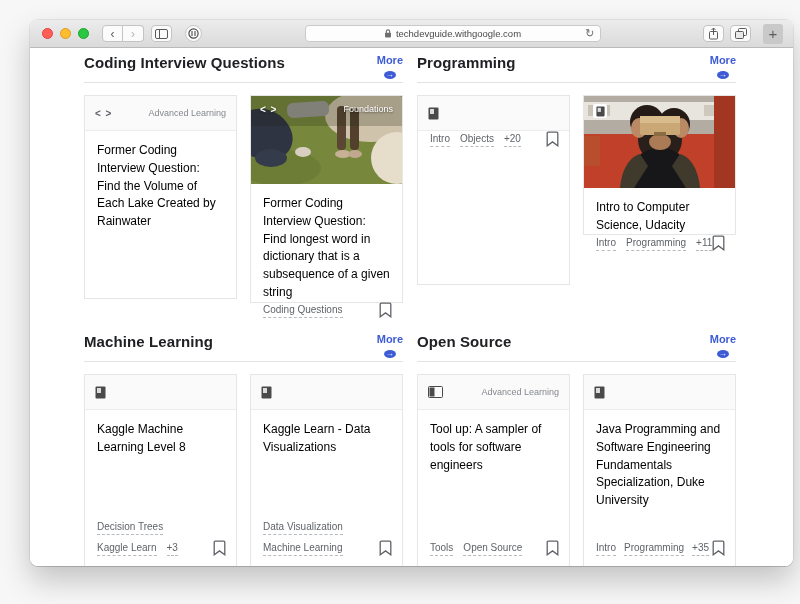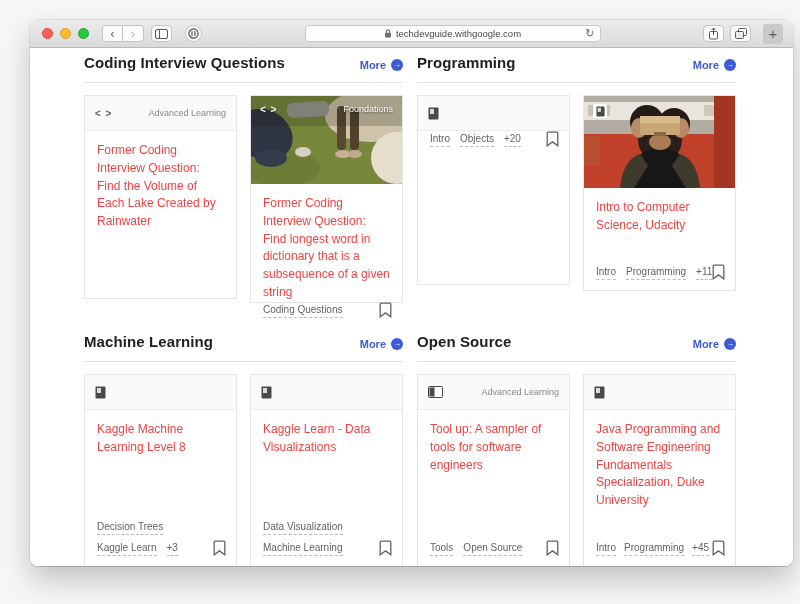--- a/index.html
+++ b/index.html
@@ -45,42 +45,42 @@
   .rightbtns{display:flex;gap:6px;align-items:center;}
   .pluschip{
     width:20px;height:20px;background:#c9c9c9;border-radius:3px;color:#5d5d5d;
     display:flex;align-items:center;justify-content:center;font-size:15px;margin-left:6px;
   }
   
   .content{height:519px;background:#fff;padding:6px 57px 0 54px;box-sizing:border-box;}
   .grid{display:grid;grid-template-columns:319px 319px;column-gap:14px;row-gap:30px;align-items:start;}
   .sec-head{display:flex;justify-content:space-between;height:22px;}
   .sec-title{font-size:15px;font-weight:600;color:#202124;letter-spacing:.1px;}
-  .more{display:flex;align-items:center;gap:5px;font-size:11px;font-weight:600;color:#3d5bd5;cursor:pointer;}
+  .more{display:flex;align-items:center;gap:5px;font-size:11px;font-weight:600;color:#3d5bd5;cursor:pointer;flex-direction:column;}
   .more-circle{width:12px;height:12px;border-radius:50%;background:#3d5bd5;color:#fff;
     display:flex;align-items:center;justify-content:center;font-size:8px;line-height:1;}
   .sec-hr{border:none;border-top:1px solid #e3e3e3;margin:6px 0 12px;}
   .cards{display:flex;gap:13px;align-items:flex-start;}
   
   .card{width:153px;box-sizing:border-box;background:#fff;border:1px solid #e6e6e6;
     display:flex;flex-direction:column;position:relative;}
   .card-head{height:34px;flex:0 0 34px;background:#fafafa;border-bottom:1px solid #ececec;
     display:flex;align-items:center;justify-content:space-between;padding:0 10px;}
   .code-ic{font-size:10px;font-weight:700;color:#5f6368;letter-spacing:1px;}
   .badge{font-size:9px;color:#84888d;}
   .card-img{height:88px;flex:0 0 88px;position:relative;overflow:hidden;}
   .card-img svg{display:block;}
   .img-overlay{position:absolute;top:0;left:0;right:0;height:26px;
     display:flex;align-items:center;justify-content:space-between;padding:0 9px;}
   .ov-code{color:#fff;font-size:10px;font-weight:700;letter-spacing:1px;text-shadow:0 1px 2px rgba(0,0,0,.5);}
   .ov-badge{color:#fff;font-size:9px;text-shadow:0 1px 2px rgba(0,0,0,.5);}
   .chip{position:absolute;top:8px;left:9px;width:14px;height:14px;background:#fff;border-radius:2px;
     display:flex;align-items:center;justify-content:center;}
   .card-body{flex:1;padding:11px 12px 0;}
-  .card-title{font-size:12px;line-height:1.48;color:#ef4444;}
+  .card-title{font-size:12px;line-height:1.48;color:#000000;}
   .card-foot{padding:0 10px 10px 12px;display:flex;align-items:flex-end;justify-content:space-between;}
   .tag-rows{display:flex;flex-direction:column;gap:7px;}
   .tag-row{display:flex;gap:10px;}
   .tag{font-size:10px;color:#5f6368;border-bottom:1px dashed #b6bac0;padding-bottom:2px;white-space:nowrap;}
   .bookmark{display:flex;cursor:pointer;}
 </style>
 </head>
 <body>
 
 <div class="window">
@@ -228,21 +228,21 @@
                 </div>
               </div>
               <span class="bookmark">
                 <svg width="13" height="16" viewBox="0 0 13 16">
                     <path d="M2.2 1.2h8.6c.6 0 1 .4 1 1v12.6L6.5 10.9 1.2 14.8V2.2c0-.6.4-1 1-1z" fill="none" stroke="#5f6368" stroke-width="1.3"></path>
                   </svg>
               </span>
             </div>
           </div>
 
-          <div class="card" style="height:196px">
+          <div class="card" style="height:140px">
             <div class="card-img" style="height:92px;flex-basis:92px">
               <svg width="151" height="92" viewBox="0 0 151 92">
                 <rect width="151" height="92" fill="#c0402a"></rect>
                 <rect width="151" height="38" fill="#b3aca2"></rect>
                 <rect x="0" y="6" width="151" height="18" fill="#e8e5df"></rect>
                 <rect x="4" y="9" width="22" height="11" fill="#c9c2b7"></rect>
                 <rect x="120" y="9" width="24" height="11" fill="#cfc8bd"></rect>
                 <rect x="130" y="0" width="21" height="92" fill="#a23620"></rect>
                 <rect x="0" y="40" width="16" height="30" fill="#b5542f" opacity="0.7"></rect>
                 <circle cx="63" cy="26" r="17" fill="#241a16"></circle>
@@ -399,21 +399,21 @@
               </svg>
             </div>
             <div class="card-body">
               <div class="card-title">Java Programming and Software Engineering Fundamentals Specialization, Duke University</div>
             </div>
             <div class="card-foot">
               <div class="tag-rows">
                 <div class="tag-row" style="gap:8px">
                   <span class="tag">Intro</span>
                   <span class="tag">Programming</span>
-                  <span class="tag">+45</span>
+                  <span class="tag">+35</span>
                 </div>
               </div>
               <span class="bookmark">
                 <svg width="13" height="16" viewBox="0 0 13 16">
                     <path d="M2.2 1.2h8.6c.6 0 1 .4 1 1v12.6L6.5 10.9 1.2 14.8V2.2c0-.6.4-1 1-1z" fill="none" stroke="#5f6368" stroke-width="1.3"></path>
                   </svg>
               </span>
             </div>
           </div>
         </div>

